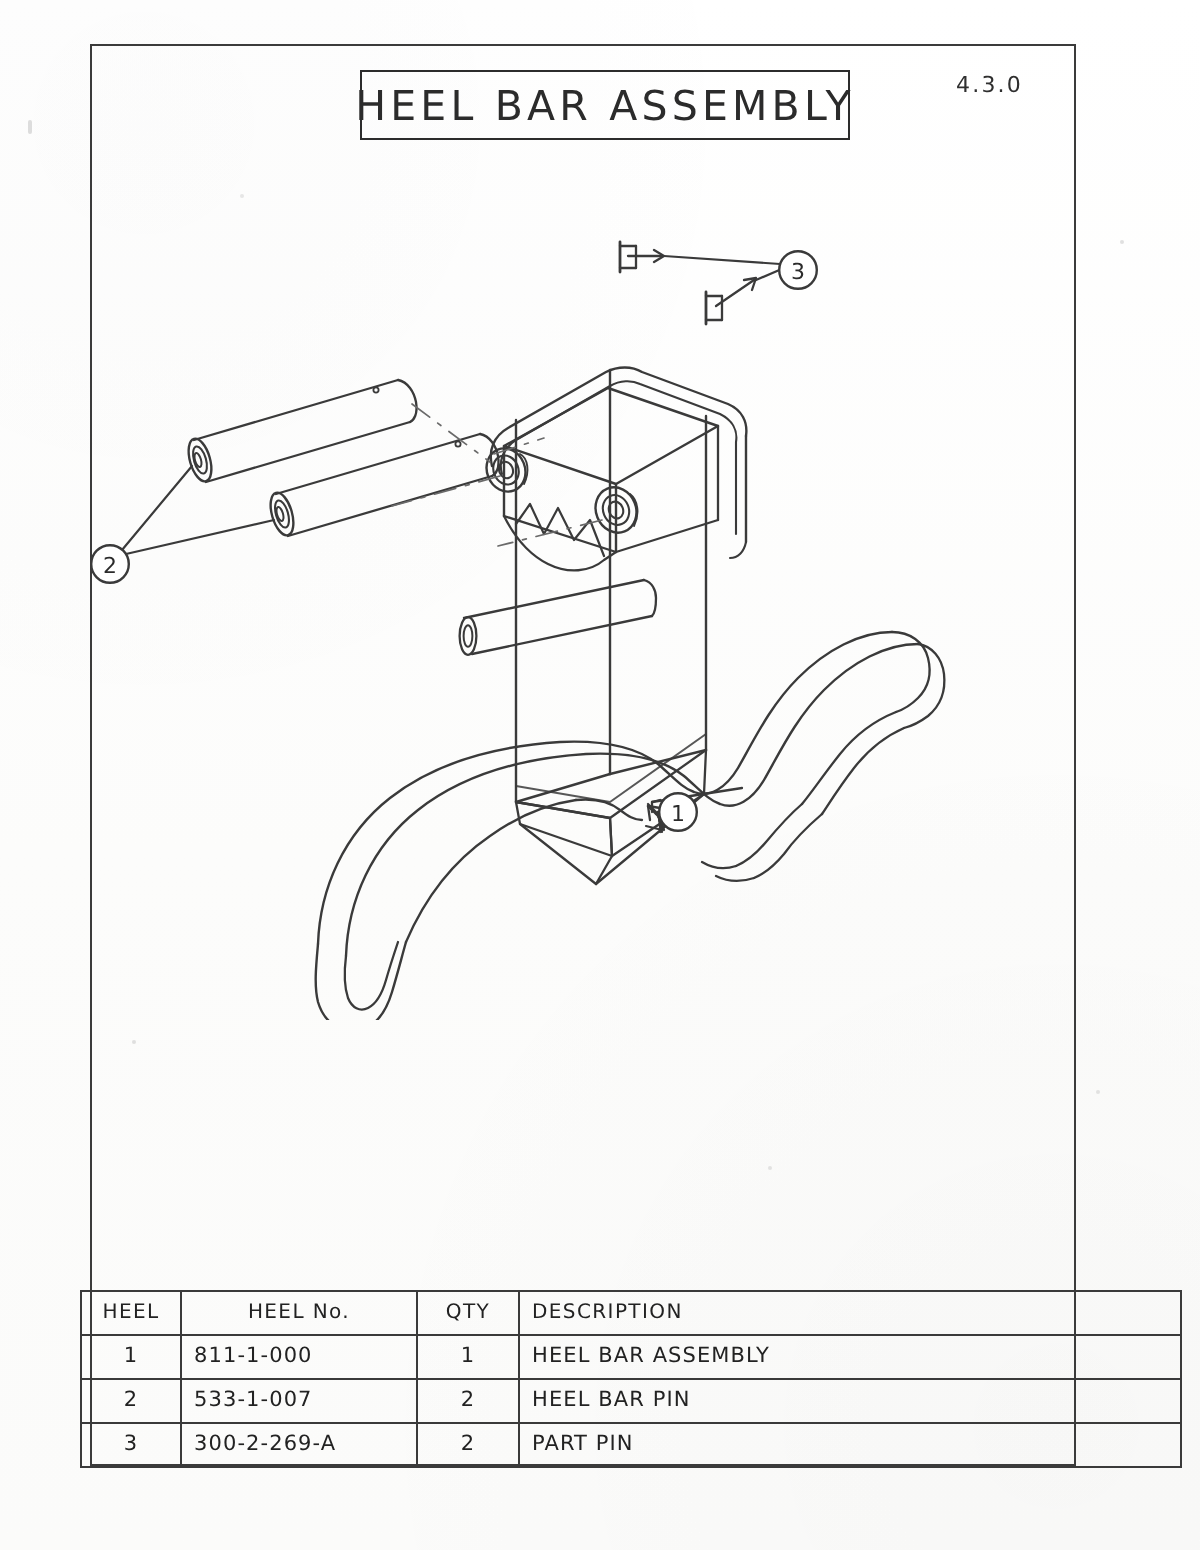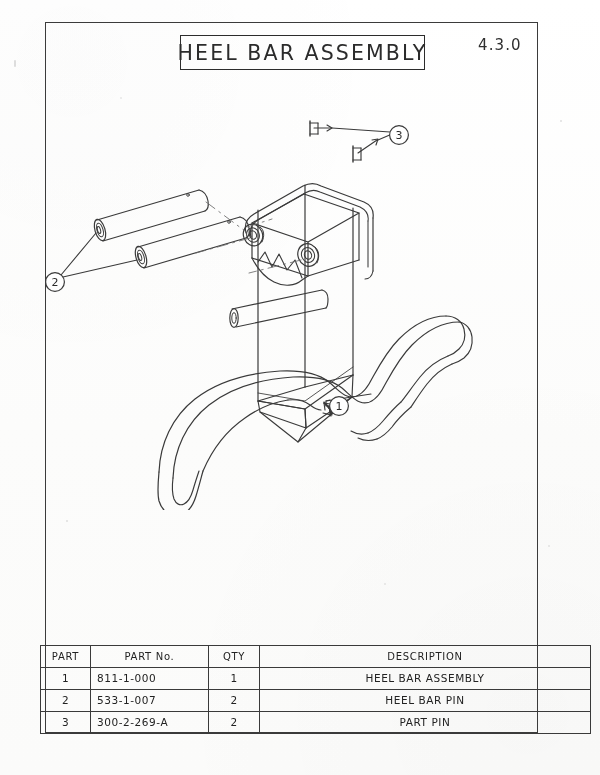--- a/index.html
+++ b/index.html
@@ -58,21 +58,21 @@
     letter-spacing: 2.1px;
     color: #2b2b2b;
     font-family: "DejaVu Sans", sans-serif;
     font-weight: 400;
     white-space: nowrap;
   }
   .doc-number {
     position: absolute;
     left: 478px;
     top: 36px;
-    font-size: 15px;
+    font-size: 11px;
     letter-spacing: 1.1px;
     color: #2f2f2f;
     font-family: "DejaVu Sans", sans-serif;
   }
   
   .drawing {
     position: absolute;
     left: 46px;
     top: 90px;
     width: 490px;
@@ -101,21 +101,21 @@
     white-space: nowrap;
   }
   .parts-table th {
     font-weight: 400;
     font-size: 10px;
     letter-spacing: 0.7px;
   }
   .col-item   { width: 37px;  text-align: center; }
   .col-part   { width: 105px; text-align: center; }
   .col-qty    { width: 38px;  text-align: center; margin-left: 44px; }
-  .col-desc   { width: 318px; text-align: center; padding-left: 14px; }
+  .col-desc   { width: 318px; text-align: left; padding-left: 14px; }
   td.col-part { text-align: left; }
   .speck {
     position: absolute;
     background: #bdbdbd;
     border-radius: 50%;
     pointer-events: none;
   }
 </style>
 </head>
 <body>
@@ -340,22 +340,22 @@
         <path d="M280 311 L325 304" stroke-width="1.15"></path>
         <circle cx="293" cy="316" r="9.4" stroke-width="1.2" fill="#ffffff"></circle>
         <text x="293" y="320.4" font-family="DejaVu Sans, sans-serif" font-size="11" fill="#2b2b2b" stroke="none" text-anchor="middle">1</text>
       </g>
     </svg>
   </div>
 
   <table class="parts-table">
     <thead>
       <tr>
-        <th class="col-item">PART</th>
-        <th class="col-part">PART No.</th>
+        <th class="col-item">HEEL</th>
+        <th class="col-part">HEEL No.</th>
         <th class="col-qty">QTY</th>
         <th class="col-desc">DESCRIPTION</th>
       </tr>
     </thead>
     <tbody>
       <tr>
         <td class="col-item">1</td>
         <td class="col-part">811-1-000</td>
         <td class="col-qty">1</td>
         <td class="col-desc">HEEL BAR ASSEMBLY</td>

